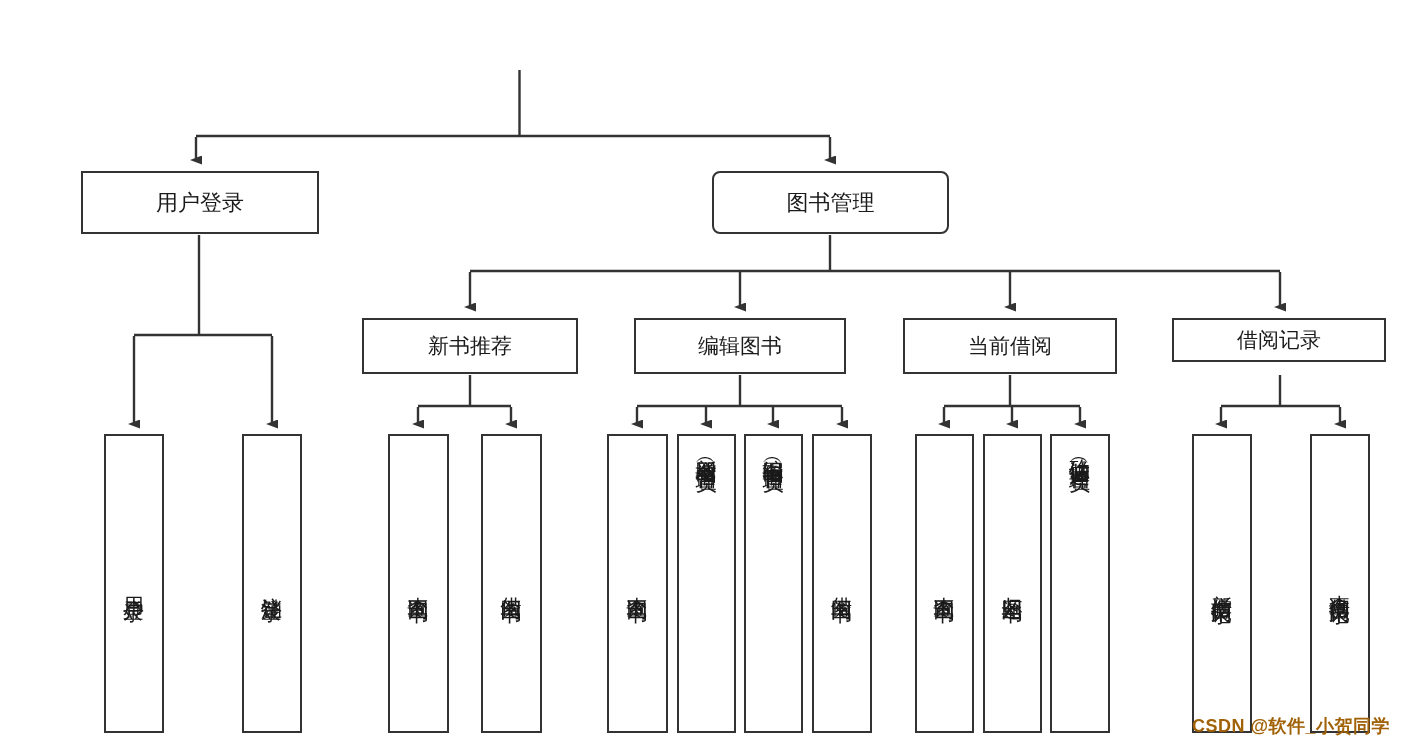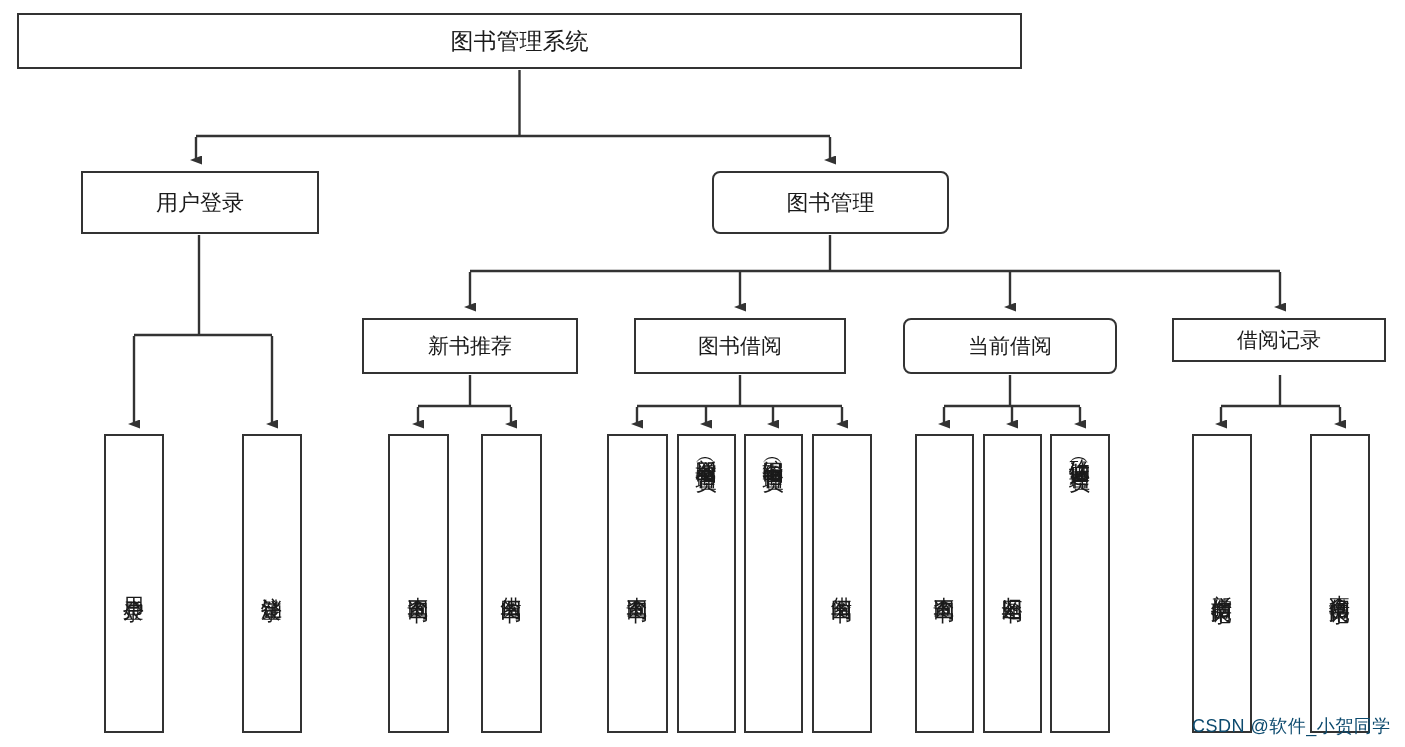--- a/index.html
+++ b/index.html
@@ -63,24 +63,25 @@
     letter-spacing: 2px;
     line-height: 1;
     white-space: nowrap;
   }
   .leaf.top-align {
     align-items: flex-start;
     padding-top: 6px;
   }
   .watermark {
     position: absolute;
-    color: #0c4a6e;
+    color: #a16207;
     font-size: 18px;
     white-space: nowrap;
     letter-spacing: 0.5px;
+    font-weight: bold;
   }
 </style>
 </head>
 <body>
 
 <div id="canvas">
 
   <svg id="wires" viewBox="0 0 1405 747">
     <defs>
       <marker id="arrow" markerWidth="12" markerHeight="12" refX="4.5" refY="6" orient="auto" markerUnits="userSpaceOnUse">
@@ -124,41 +125,38 @@
       <path d="M1012,407 L1012,424" marker-end="url(#arrow)"></path>
       <path d="M1080,407 L1080,424" marker-end="url(#arrow)"></path>
 
       <path d="M1280,375 L1280,406"></path>
       <path d="M1221,406 L1340,406"></path>
       <path d="M1221,407 L1221,424" marker-end="url(#arrow)"></path>
       <path d="M1340,407 L1340,424" marker-end="url(#arrow)"></path>
     </g>
   </svg>
 
-  <div class="node root" style="left:17px; top:13px; width:1005px; height:56px;">
-    <span>图书管理系统</span>
-  </div>
 
   <div class="node level2" style="left:81px; top:171px; width:238px; height:63px;">
     <span>用户登录</span>
   </div>
 
   <div class="node level2" style="left:712px; top:171px; width:237px; height:63px;border-radius:8px;">
     <span>图书管理</span>
   </div>
 
   <div class="node level3" style="left:362px; top:318px; width:216px; height:56px;">
     <span>新书推荐</span>
   </div>
 
   <div class="node level3" style="left:634px; top:318px; width:212px; height:56px;">
-    <span>图书借阅</span>
-  </div>
-
-  <div class="node level3" style="left:903px; top:318px; width:214px; height:56px;border-radius:8px;">
+    <span>编辑图书</span>
+  </div>
+
+  <div class="node level3" style="left:903px; top:318px; width:214px; height:56px;">
     <span>当前借阅</span>
   </div>
 
   <div class="node level3" style="left:1172px; top:318px; width:214px; height:44px;">
     <span>借阅记录</span>
   </div>
 
   <div class="leaf" style="left:104px; top:434px; width:60px; height:299px;">
     <span class="vtext">用户登录</span>
   </div>

